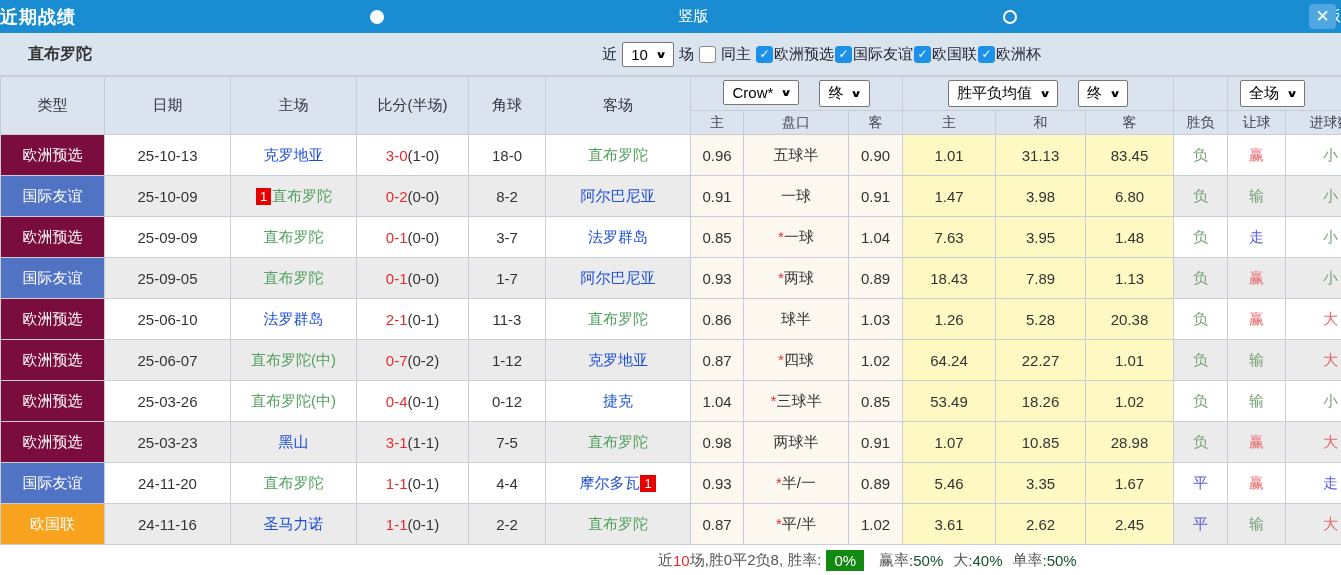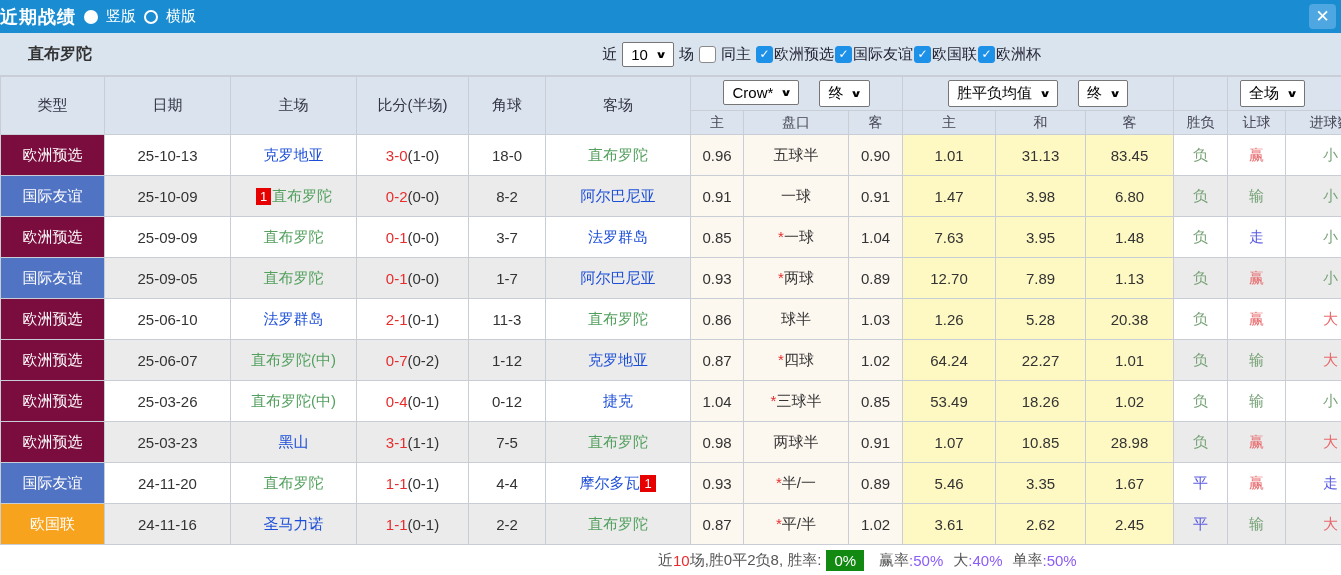--- a/index.html
+++ b/index.html
@@ -1,20 +1,20 @@
 <!DOCTYPE html>
 <html><head>
 <meta charset="utf-8">
 <style>
   *{margin:0;padding:0;box-sizing:border-box}
   html,body{width:1341px;height:575px;overflow:hidden;background:#fff;
     font-family:"Liberation Sans","DejaVu Sans",sans-serif}
   
   .titlebar{height:33px;background:#1a8dd2;display:flex;align-items:center;
-    justify-content:flex-start;gap:8px;position:relative;color:#fff}
+    justify-content:space-between;gap:8px;position:relative;color:#fff}
   .tb-title{font-size:18px;font-weight:bold;letter-spacing:1px}
   .radio{width:14px;height:14px;border-radius:50%;display:inline-block;cursor:pointer}
   .radio.on{background:#fff}
   .radio.off{border:2px solid #fff;background:transparent}
   .radio-label{font-size:15px}
   .close-btn{position:absolute;right:5px;top:4px;width:27px;height:25px;background:#4ea7e0;
     border-radius:4px;display:flex;align-items:center;justify-content:center;
     font-size:17px;font-weight:bold;color:#fff;cursor:pointer}
   
   .filterbar{height:43px;background:#d9e4ee;display:flex;align-items:center;
@@ -51,21 +51,21 @@
   .red-card{background:#e60000;color:#fff;font-size:13px;padding:0 4px;margin:0 1px;
     display:inline-block;line-height:17px}
   .star{color:#e82c2c}
   td.c-green,.c-green{color:#75a175}
   td.c-red,.c-red{color:#e8696c}
   td.c-blue,.c-blue{color:#5a5ae0}
   
   .footer{height:31px;display:flex;align-items:center;font-size:15px;color:#555;
     padding-left:658px;white-space:nowrap;background:#fff}
   .rate-badge{background:#128a12;color:#fff;padding:2px 8px;margin:0 5px}
-  .blue-val{color:#8b5cf6}
+  .blue-val{color:#14532d}
   .lbl{margin-left:10px}
 </style>
 </head>
 <body>
 
 <div>
 
   <div class="titlebar">
     <span class="tb-title">近期战绩</span>
     <span class="radio on"></span>
@@ -227,21 +227,21 @@
           <tr class="even">
             <td class="type" style="background: rgb(81, 115, 195);">国际友谊</td>
             <td>25-09-05</td>
             <td><span class="team-green">直布罗陀</span></td>
             <td><span class="score-red">0-1</span><span class="half">(0-0)</span></td>
             <td>1-7</td>
             <td><span class="team">阿尔巴尼亚</span></td>
             <td class="crow">0.93</td>
             <td class="crow"><span class="star">*</span>两球</td>
             <td class="crow">0.89</td>
-            <td class="eu">12.70</td>
+            <td class="eu">18.43</td>
             <td class="eu">7.89</td>
             <td class="eu">1.13</td>
             <td class="c-green">负</td>
             <td class="c-red">赢</td>
             <td class="c-green">小</td>
           </tr>
           <tr class="odd">
             <td class="type" style="background: rgb(122, 13, 62);">欧洲预选</td>
             <td>25-06-10</td>
             <td><span class="team">法罗群岛</span></td>

